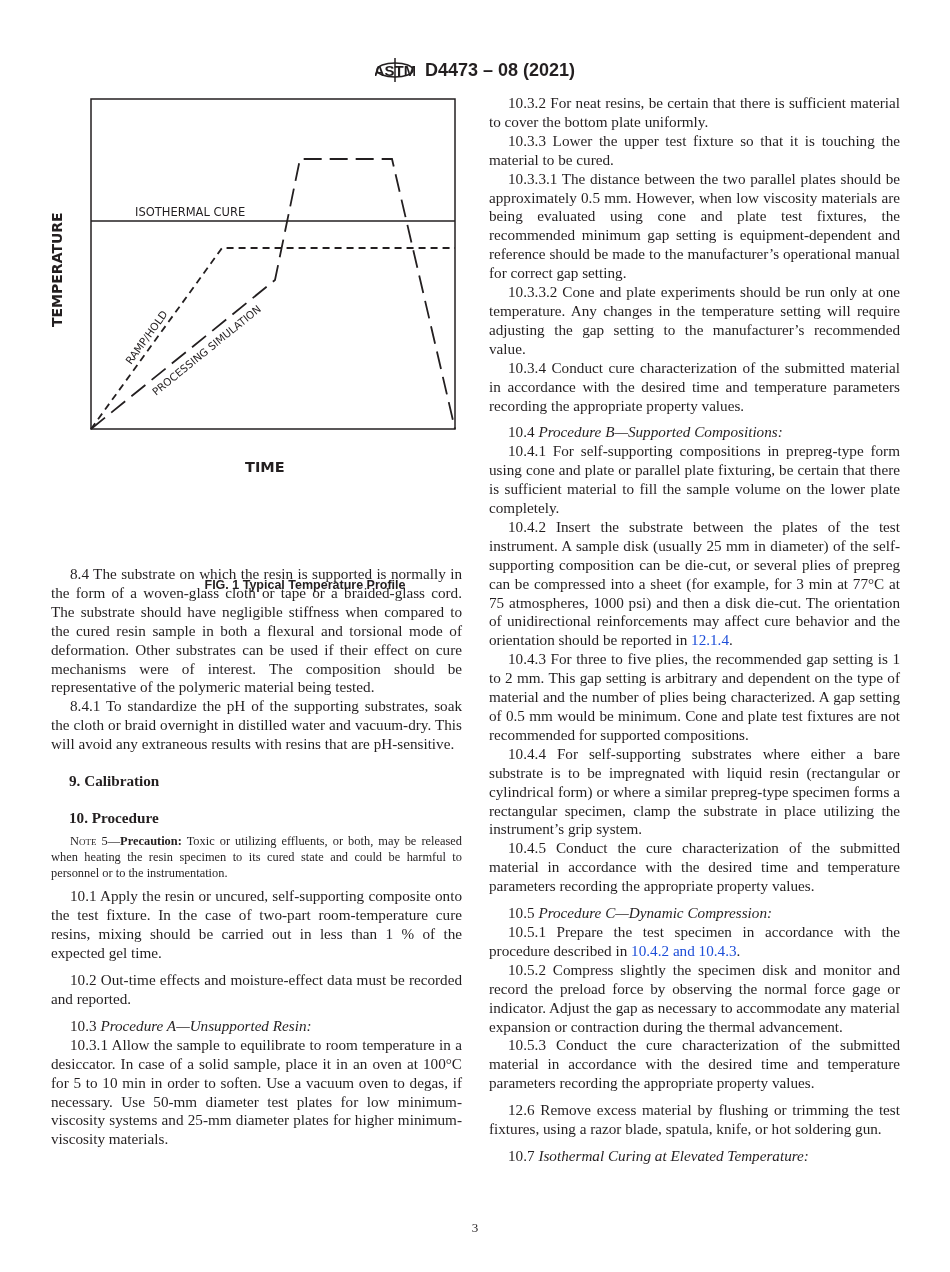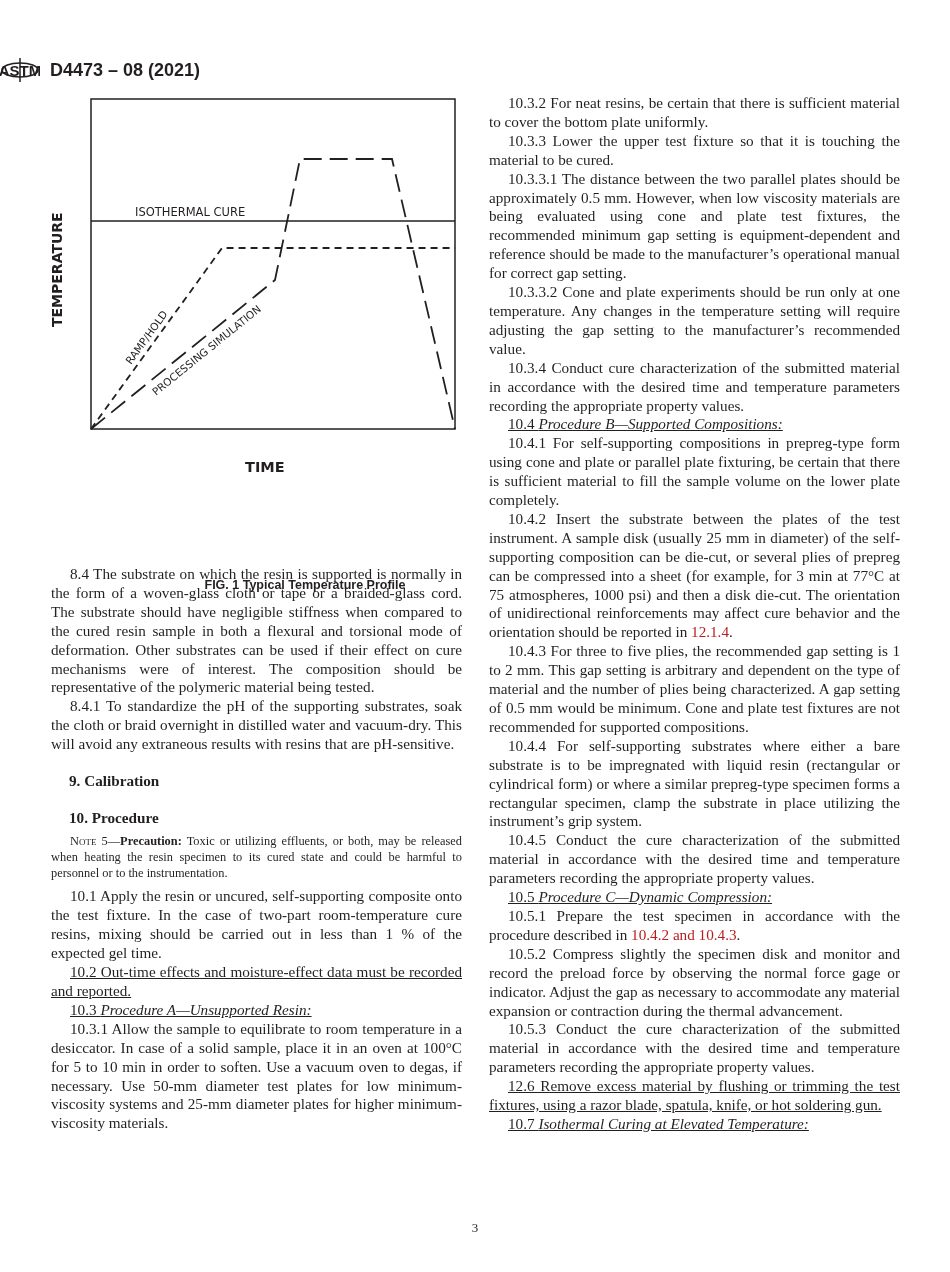--- a/index.html
+++ b/index.html
@@ -1,28 +1,28 @@
 <!DOCTYPE html>
 <html><head>
 <meta charset="utf-8">
 <style>
   html, body { margin:0; padding:0; background:#ffffff; }
   body { width:950px; height:1272px; position:relative; overflow:hidden; color:#231f20; font-family:"Liberation Serif", serif; }
-  .header { position:absolute; top:57px; left:0; width:950px; }
+  .header { position:absolute; top:57px; left:0; width:950px; text-align:center; }
   .header .logo { display:inline-block; vertical-align:middle; width:40px; height:26px; margin-right:6px; }
   .header .code { display:inline-block; vertical-align:middle; font-family:"Liberation Sans", sans-serif; font-weight:bold; font-size:18px; }
   .col { position:absolute; width:411px; font-size:15.2px; line-height:18.9px; text-align:justify; }
   .col-left { left:51px; top:565px; }
   .col-right { left:489px; top:94px; }
   .p { margin:0; text-indent:19px; hyphens:manual; }
-  .gap { margin-top:0;text-decoration:underline; }
+  .gap { margin-top:8px; }
   h2 { font-size:15.2px; font-weight:bold; margin:18px 0 5px 18px; line-height:18.9px; }
   .note { font-size:12.4px; line-height:16.2px; text-indent:19px; margin:0 0 6px 0; text-align:justify; }
   .note .sc { font-variant:small-caps; }
-  .link { color:#b91c1c; }
+  .link { color:#1d4ed8; }
   .fig { position:absolute; left:44px; top:95px; width:425px; height:410px; }
   .fig svg { position:absolute; left:0; top:0; }
   .caption { position:absolute; left:0; width:950px; top:483px; text-align:center; font-family:"Liberation Sans", sans-serif; font-weight:bold; font-size:12.5px; margin-left:-214px; }
   .pagenum { position:absolute; top:1220px; left:0; width:950px; text-align:center; font-size:13px; }
 </style>
 </head>
 <body>
 
 <div class="header">
   <span class="logo">

